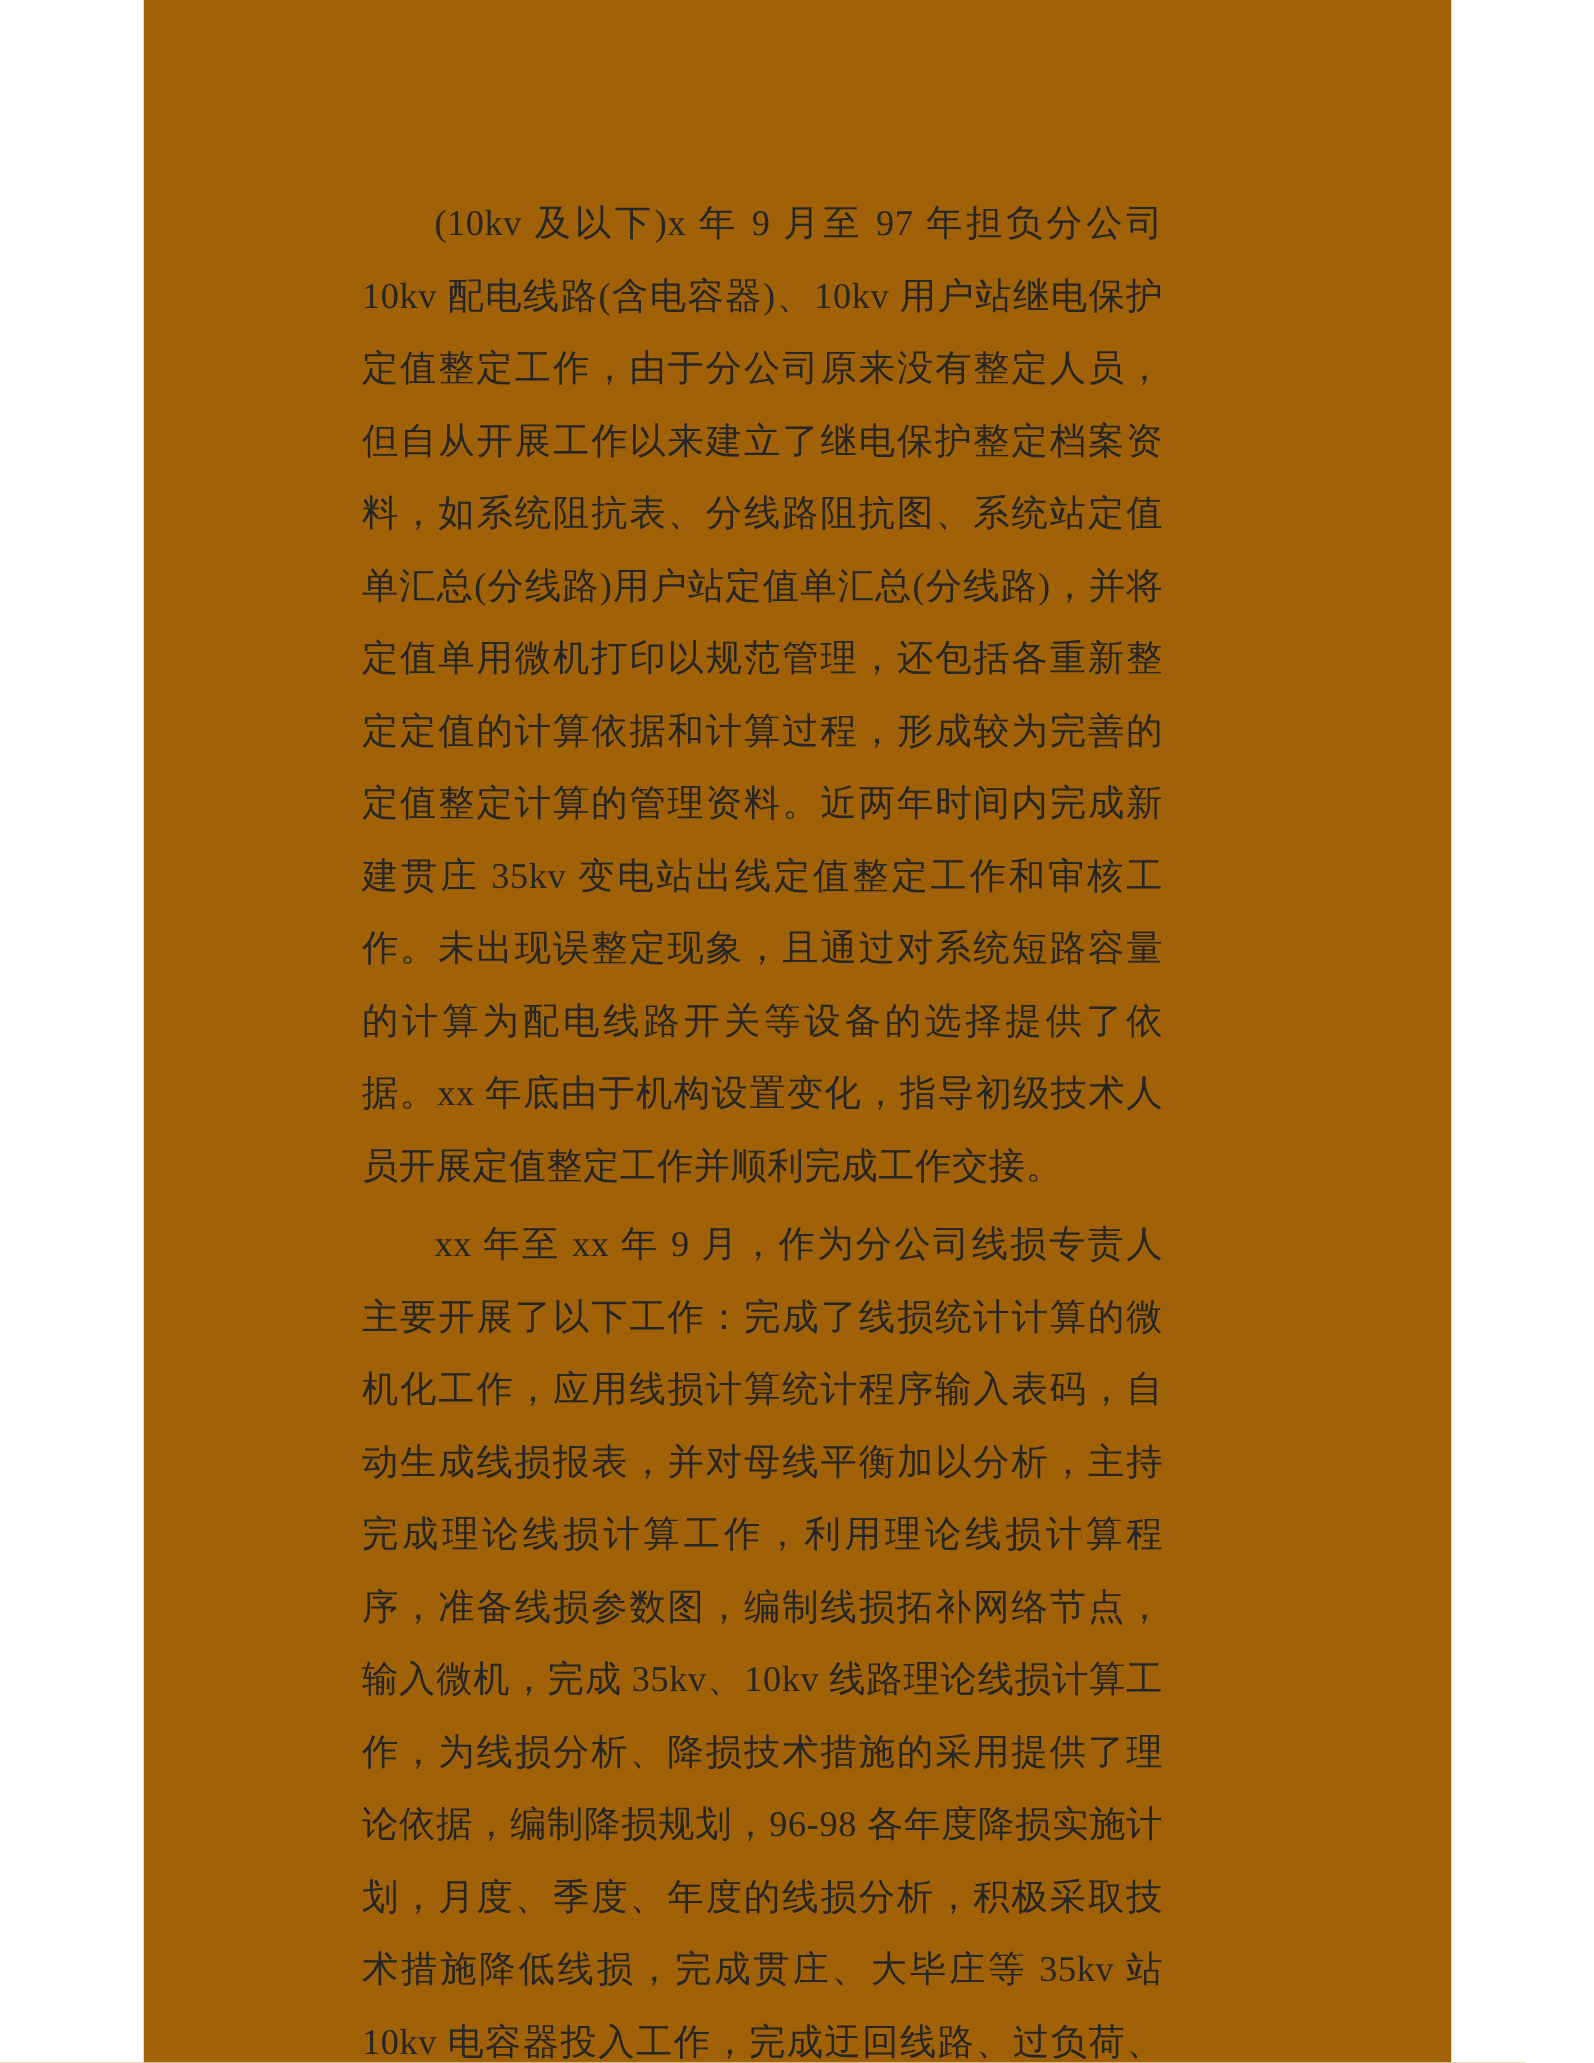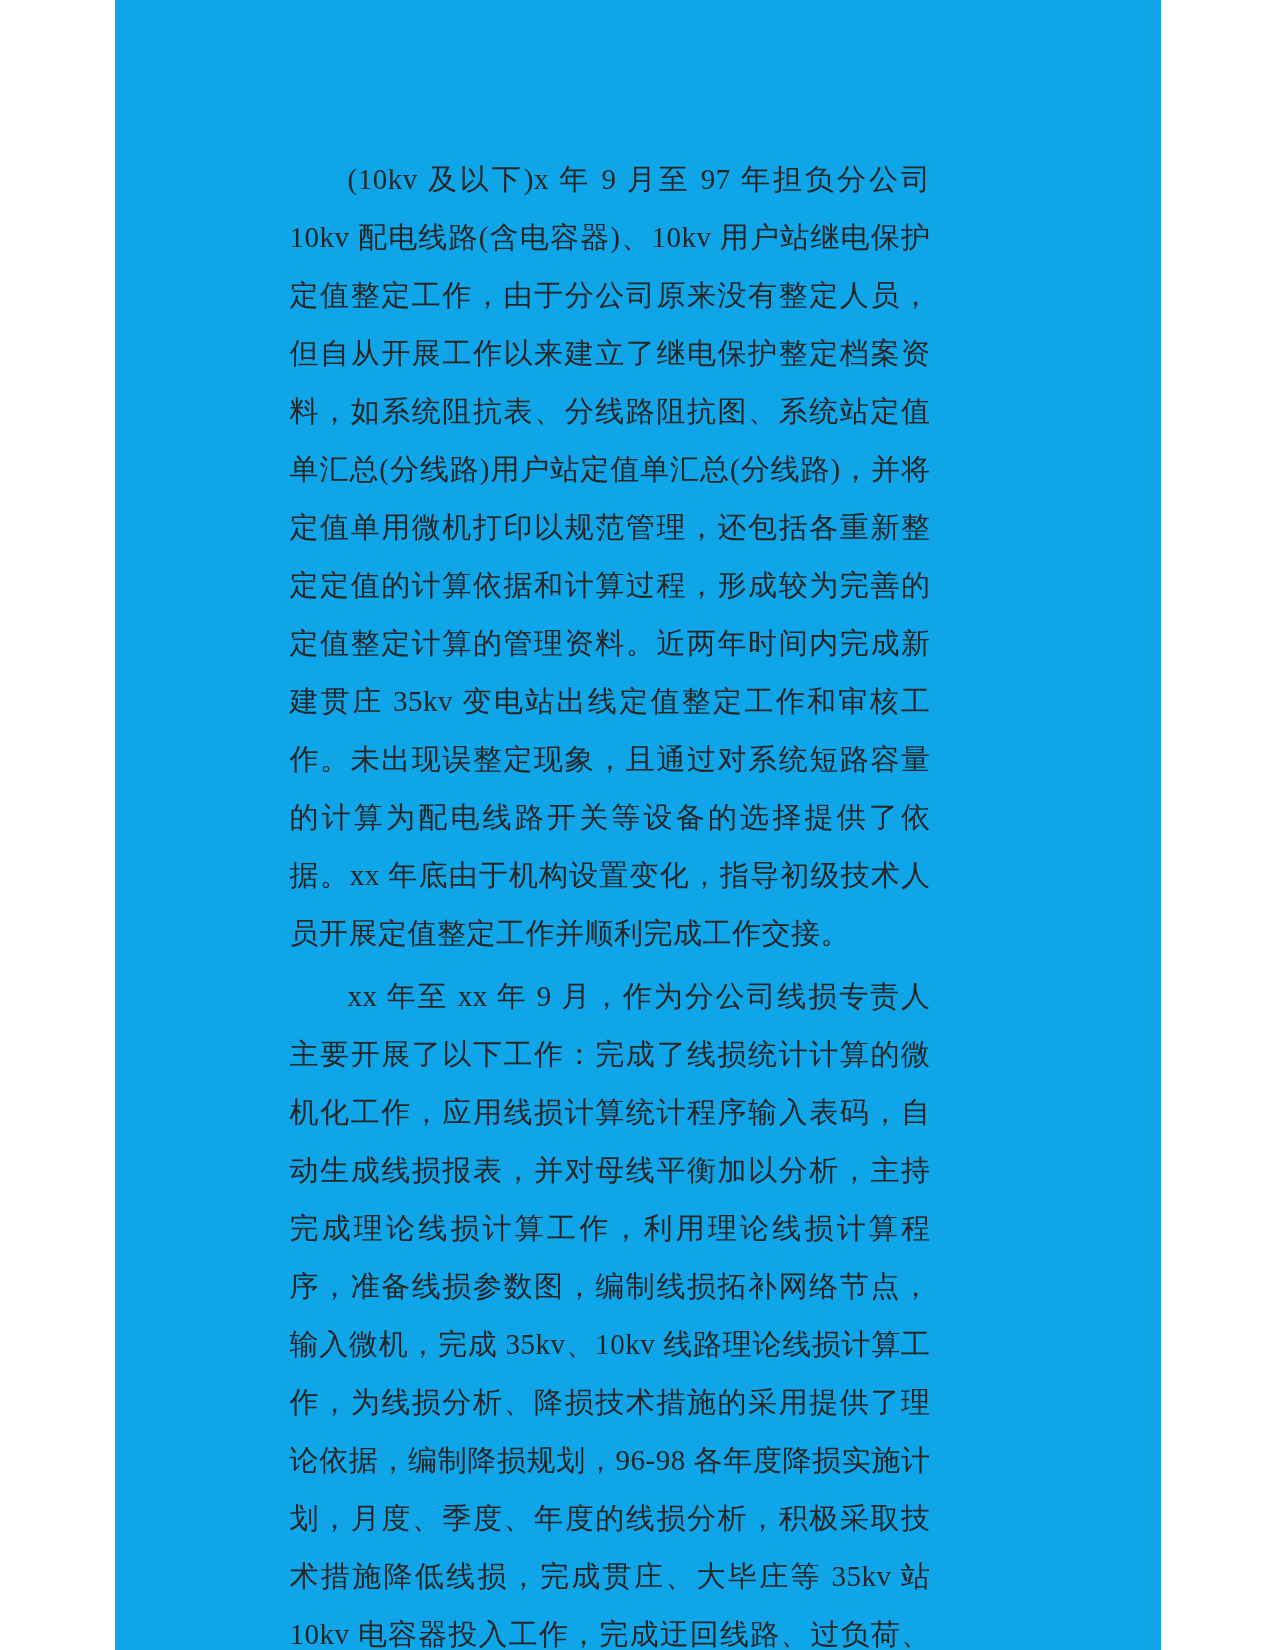--- a/index.html
+++ b/index.html
@@ -7,21 +7,21 @@
       background: #ffffff;
     }
     body {
       font-family: "Liberation Serif", "DejaVu Serif", serif;
     }
     .page {
       position: relative;
       width: 1046px;
       height: 1650px;
       margin: 0 auto;
-      background: #0ea5e9;
+      background: #a16207;
       overflow: hidden;
     }
     .doc-content {
       padding: 150px 230px 0 175px;
       color: #262626;
       font-size: 29px;
       line-height: 58px;
       text-align: justify;
       text-justify: inter-ideograph;
       letter-spacing: 0.5px;

